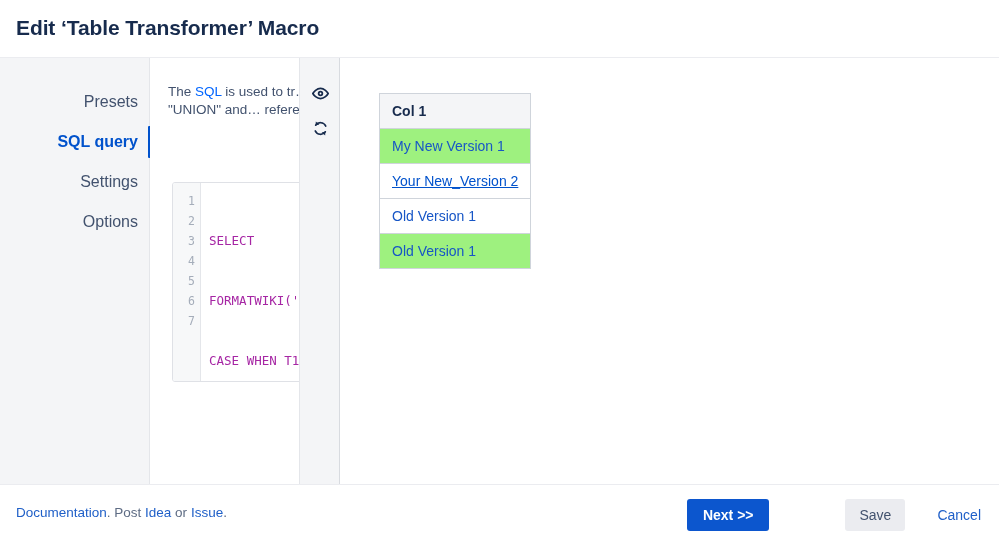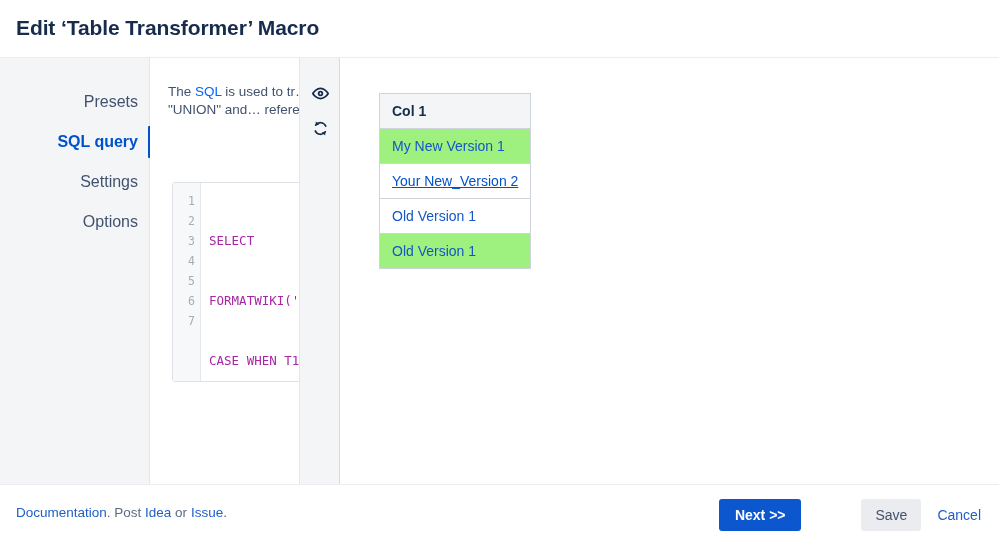--- a/index.html
+++ b/index.html
@@ -197,21 +197,21 @@
     font-size: 13.5px;
     color: #5e6c84;
     white-space: nowrap;
   }
   .footer-links a { color: #2060c8; text-decoration: none; cursor: pointer; }
   .footer-actions {
     position: absolute;
     right: 14px; top: 14px;
     display: flex;
     align-items: center;
-    gap: 12px;
+    gap: 28px;
   }
   .btn {
     border: none;
     border-radius: 3px;
     font-family: "Liberation Sans", sans-serif;
     font-size: 14px;
     cursor: pointer;
     white-space: nowrap;
   }
   .btn-primary {

